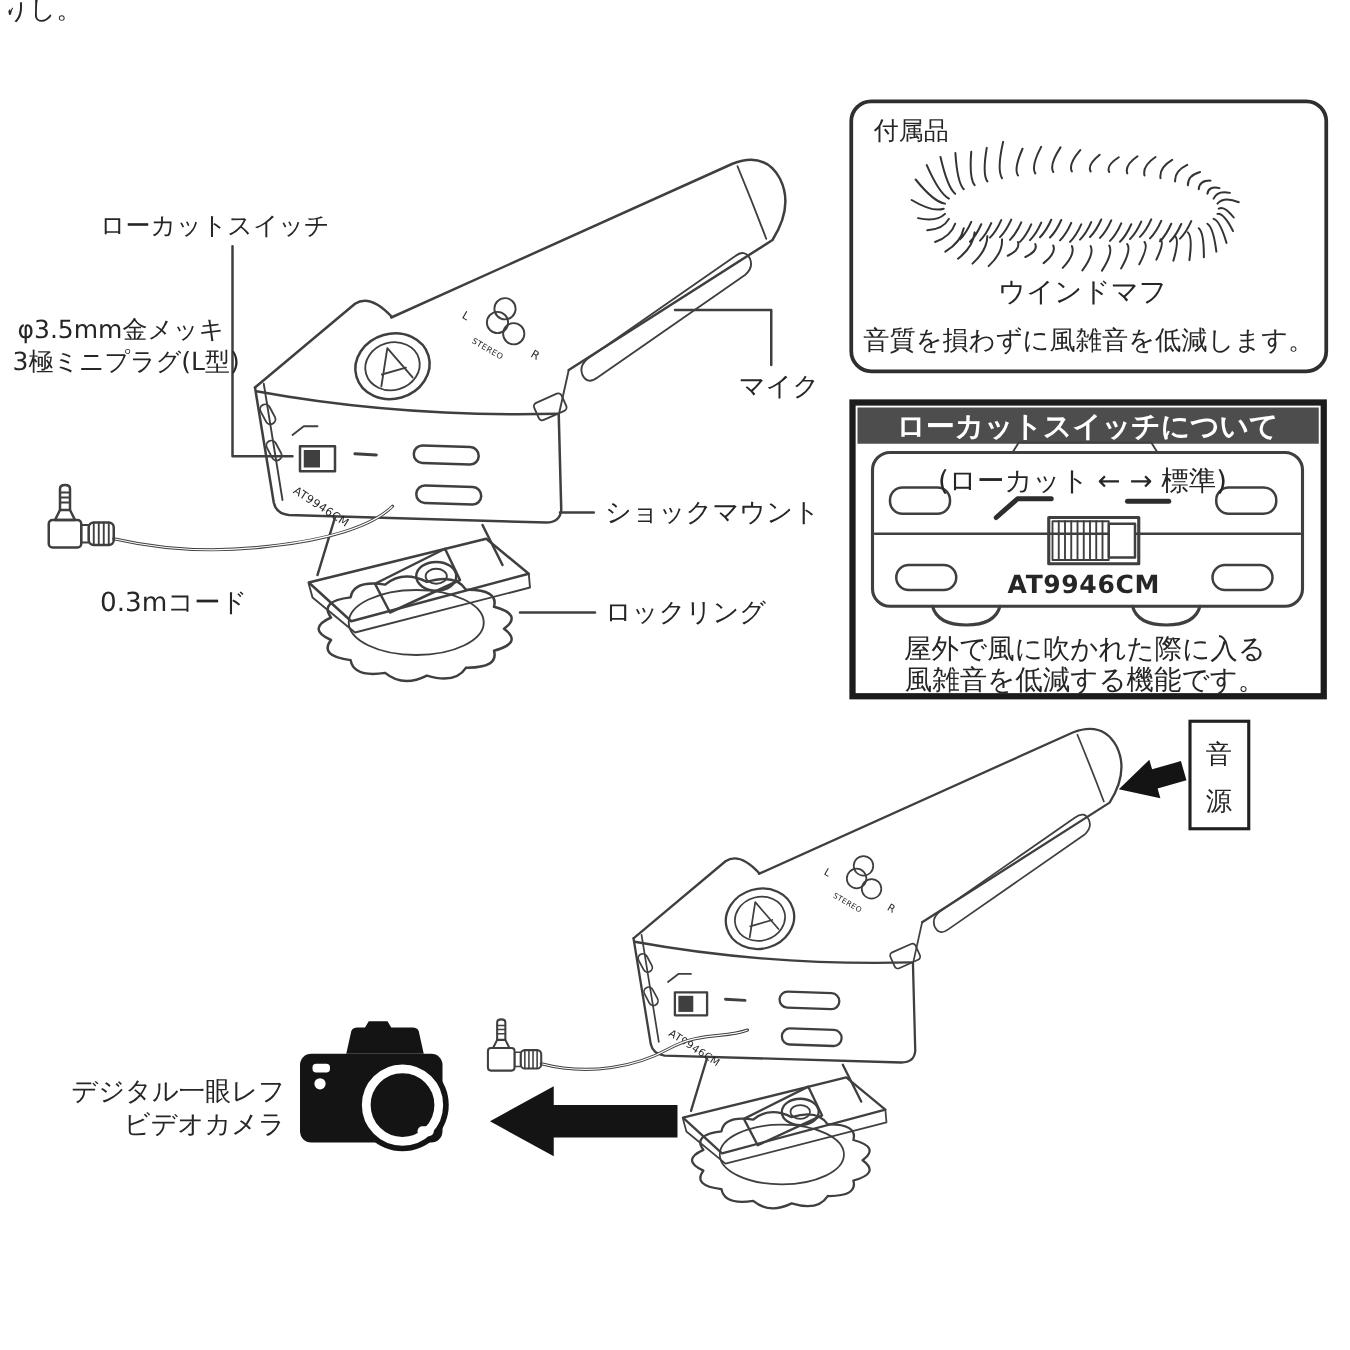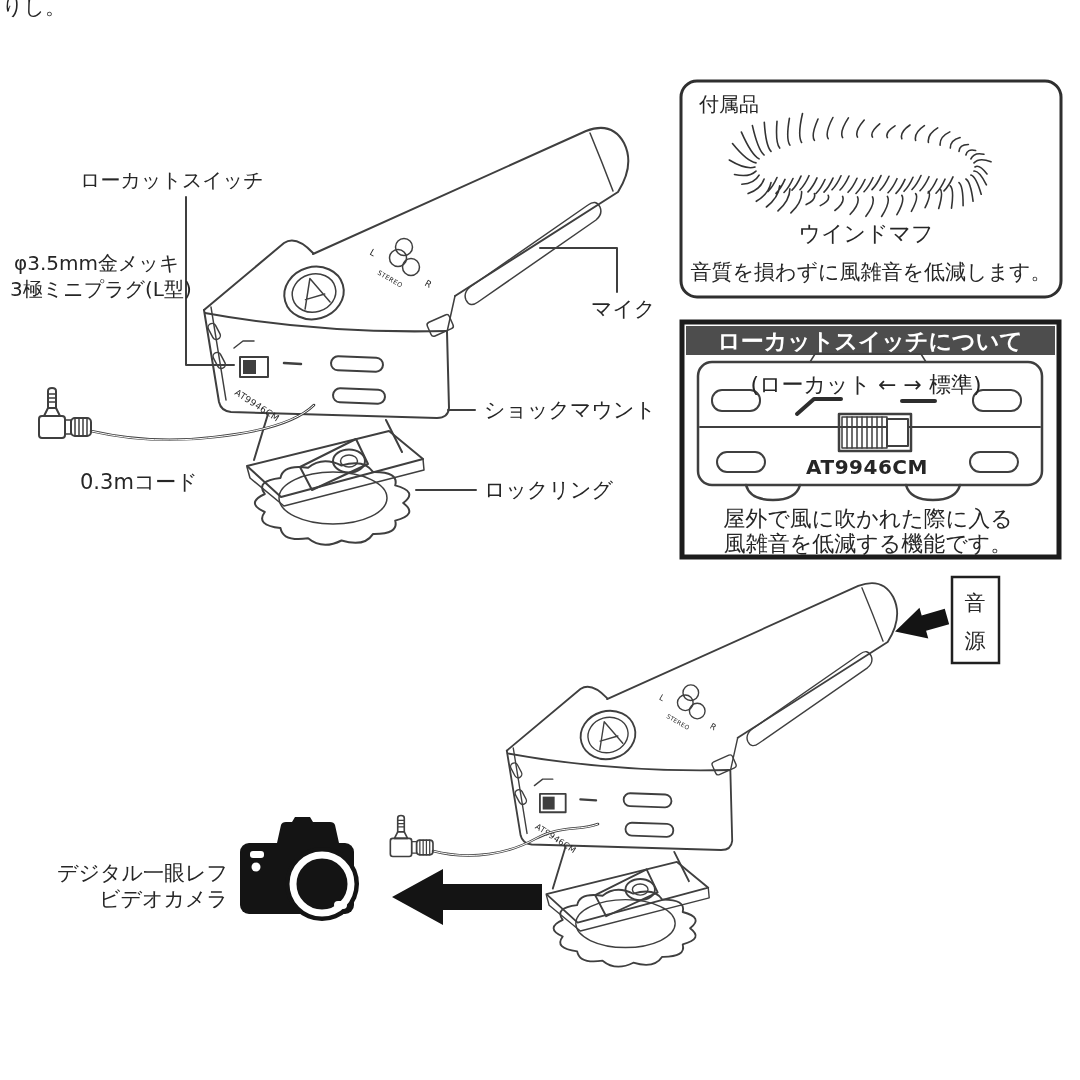--- a/index.html
+++ b/index.html
@@ -1,16 +1,16 @@
 <!DOCTYPE html>
 <html><head>
 <meta charset="utf-8">
 <style>
   html,body{margin:0;padding:0;background:#ffffff;}
-  .stage{width:1080px;height:1080px;position:relative;background:#fff;overflow:hidden;}
+  .stage{width:1080px;height:1080px;position:relative;background:#fff;overflow:hidden;border-radius:26px;}
   svg{display:block;}
   text{font-family:"DejaVu Sans","Liberation Sans",sans-serif;fill:#262626;font-weight:500;}
   .t20{font-size:20px;}
   .t21{font-size:21px;}
   .t22{font-size:22px;}
   .tiny{font-size:9px;letter-spacing:.4px;}
   .micro{font-size:6.5px;letter-spacing:.3px;}
   .mid{text-anchor:middle;}
   .end{text-anchor:end;}
   .hdr{font-size:23px;font-weight:bold;fill:#ffffff;}

